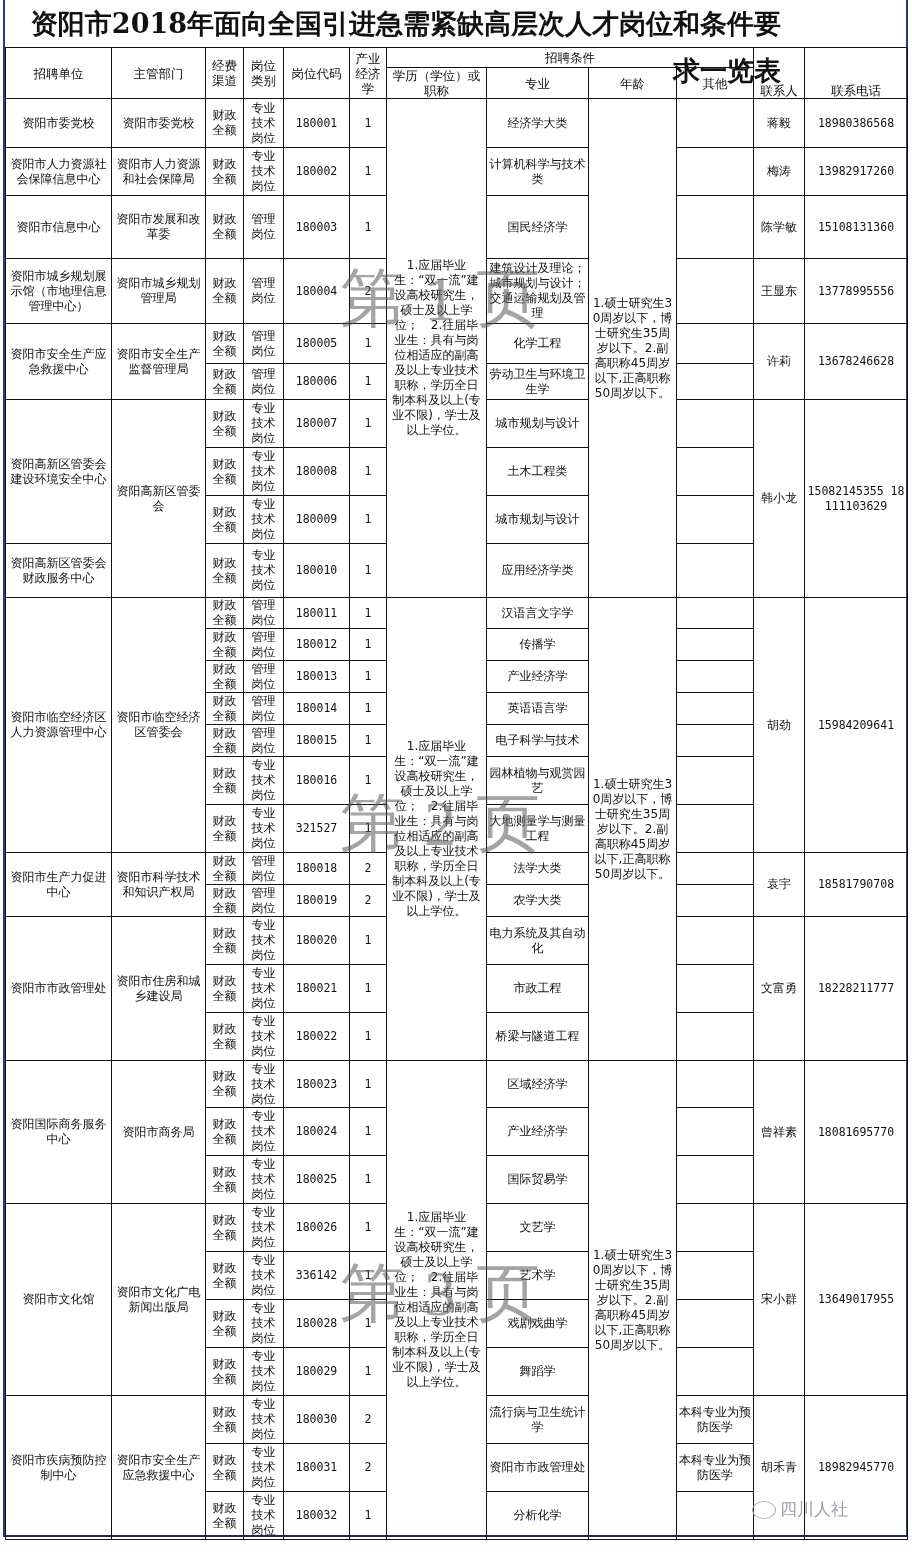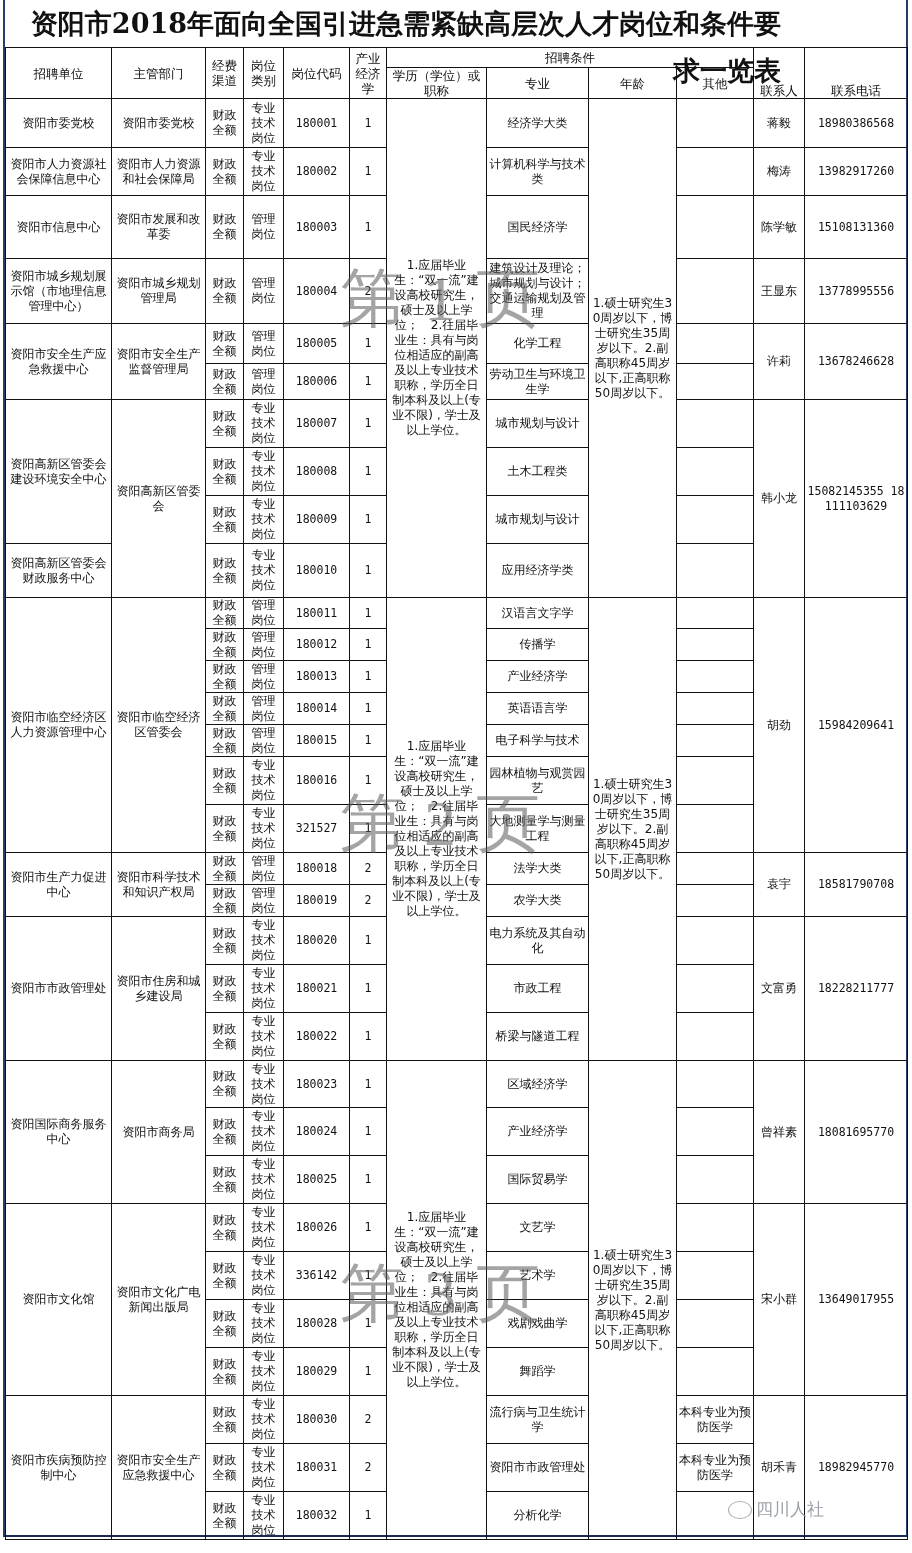--- a/index.html
+++ b/index.html
@@ -14,21 +14,21 @@
                width:902px; font-size:12px; }
   table.grid td { border:1px solid #111; text-align:center; vertical-align:middle; padding:0 2px;
                   line-height:15px; overflow:hidden; word-break:break-all; }
   td.left { text-align:left; }
   td.req { text-align:left; vertical-align:middle; font-size:12px; line-height:16px; padding:0 3px; }
   td.age { text-align:left; font-size:12px; line-height:16px; padding:0 3px; }
   td.mono { font-family:"DejaVu Sans Mono","Liberation Mono",monospace; font-size:11.5px; }
   .hd td { font-size:12.5px; }
   .watermark { position:absolute; font-family:Liberation Serif, serif; font-size:64px;
                color:rgba(90,90,90,0.55); pointer-events:none; letter-spacing:20px; }
-  .wechat { position:absolute; left:728px; top:1498px; font-size:17px; color:#9aa0a8; }
+  .wechat { position:absolute; left:752px; top:1498px; font-size:17px; color:#9aa0a8; }
   .wechat .bubble { display:inline-block; width:22px; height:16px; border:1.5px solid #a8aeb6;
                     border-radius:50%; vertical-align:middle; margin-right:4px; position:relative; }
 </style>
 </head>
 <body>
 
 <div class="frame"></div>
 <div class="title">资阳市2018年面向全国引进急需紧缺高层次人才岗位和条件要求一览表</div>
 
 <table class="grid">

